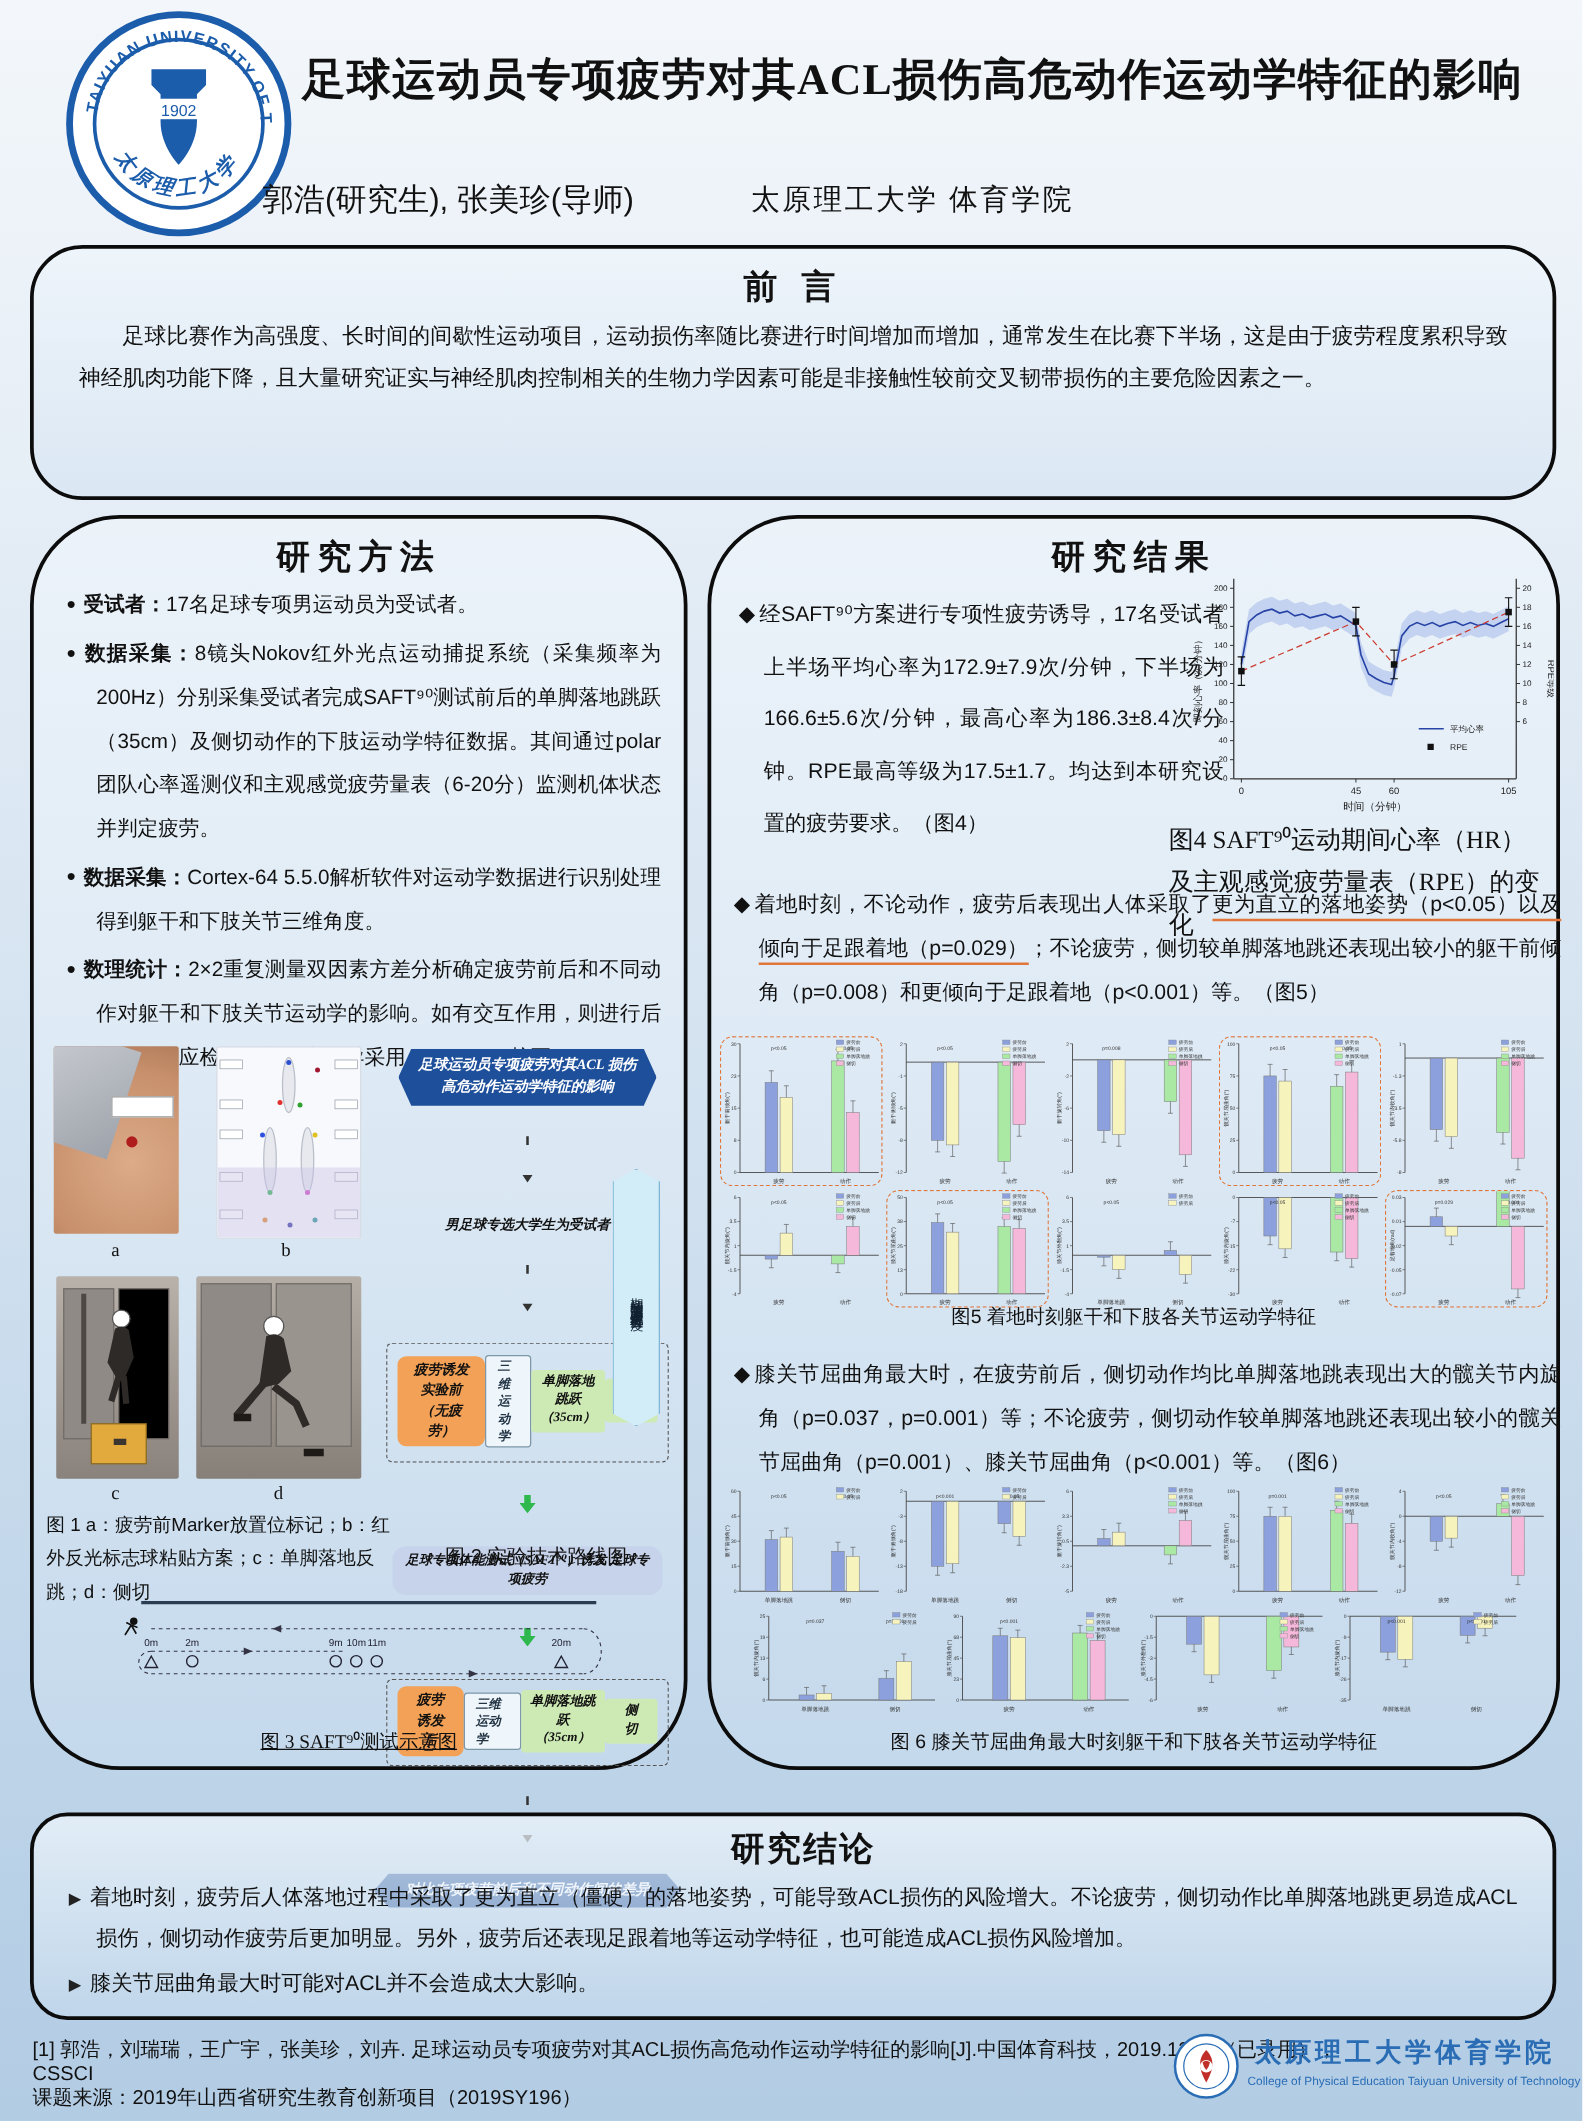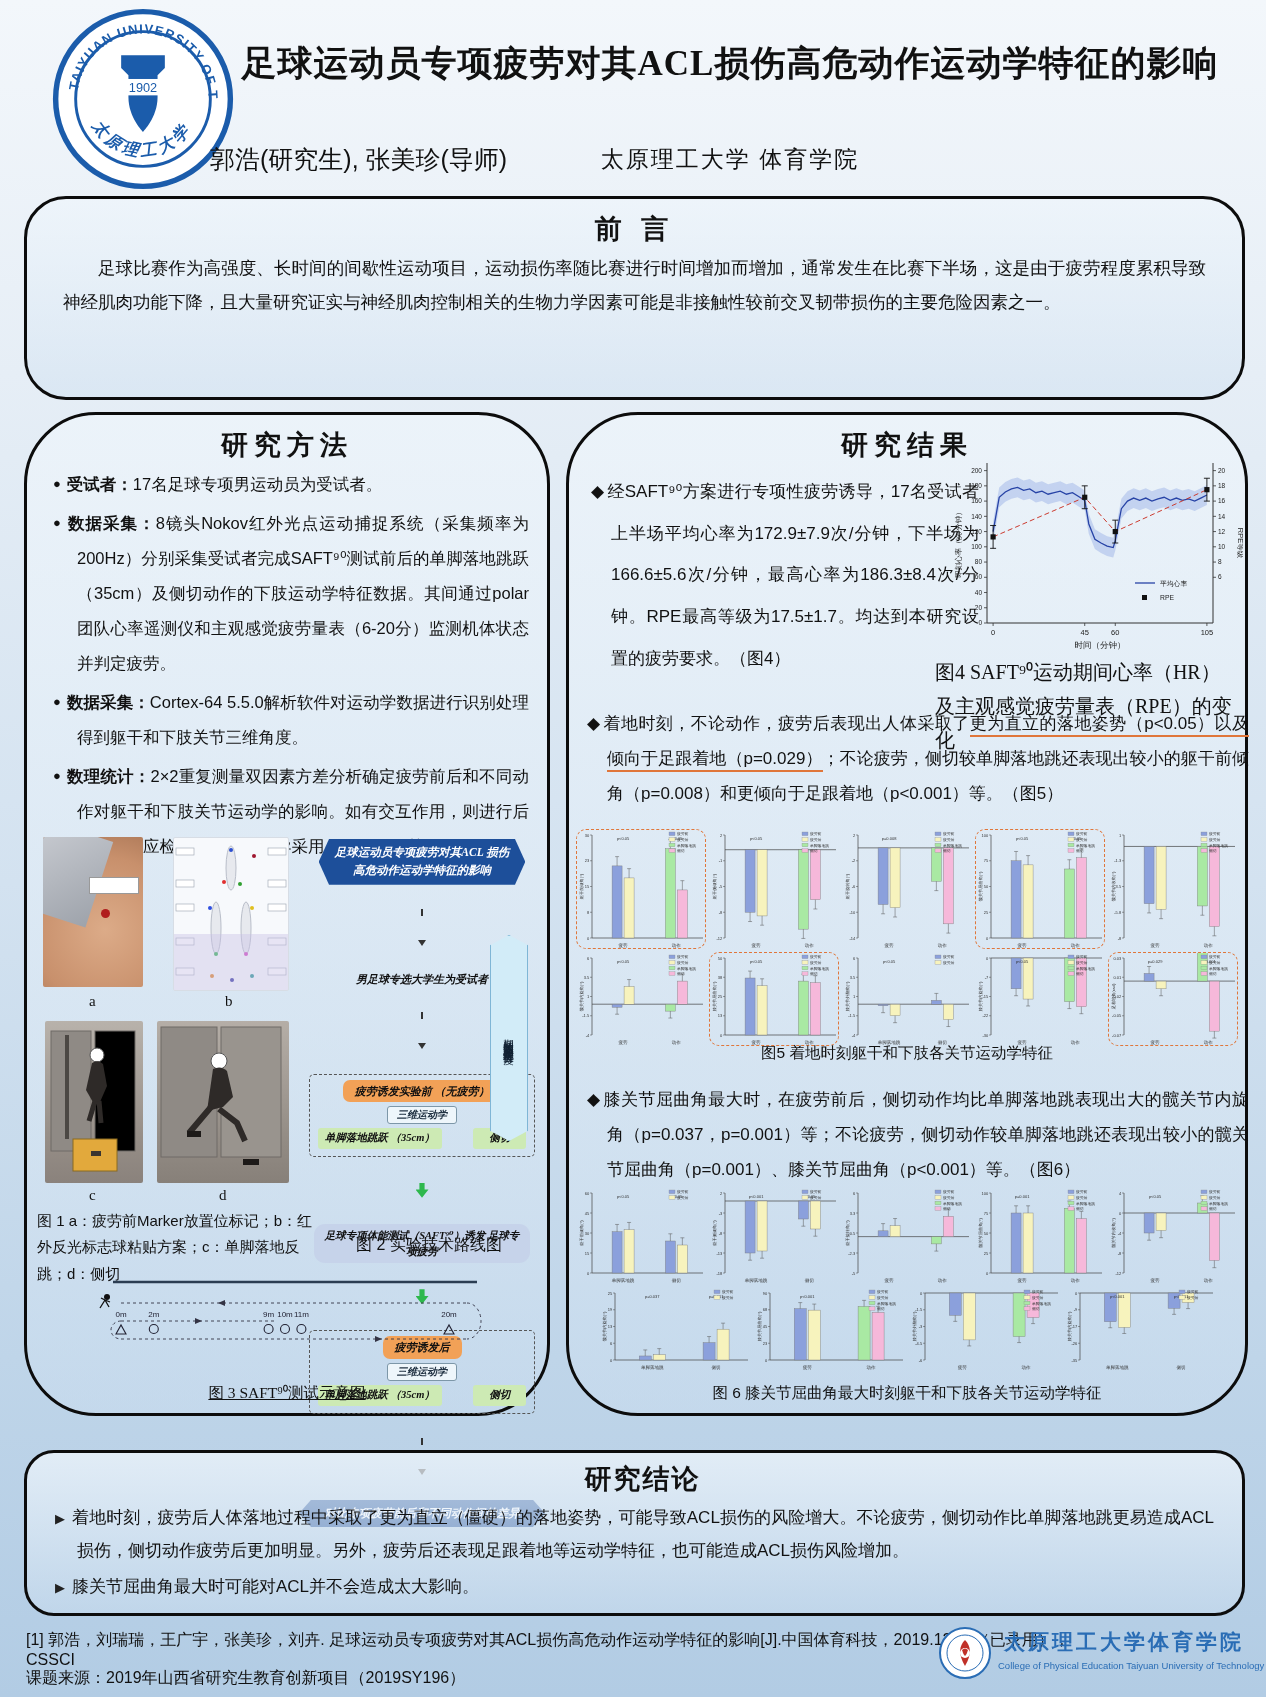--- a/index.html
+++ b/index.html
@@ -32,21 +32,21 @@
   .fig2cap{position:absolute;left:292px;top:820px;width:220px;text-align:center;font-size:16px;}
   .fig3wrap{position:absolute;left:48px;top:862px;width:430px;}
   .fig3cap{position:absolute;left:0;top:966px;width:100%;text-align:center;font-size:15.5px;font-family:"Liberation Serif",serif;text-decoration:underline;}
   
   .fc{position:absolute;left:272px;top:424px;width:246px;display:flex;flex-direction:column;align-items:center;
       font-family:"Liberation Serif","DejaVu Serif",serif;font-style:italic;font-weight:bold;gap:24px;}
   .fc-hex{background:#1d4f9a;color:#fff;clip-path:polygon(5% 0,95% 0,100% 50%,95% 100%,5% 100%,0 50%);
       padding:5px 16px;font-size:11.5px;text-align:center;line-height:1.55;width:84%;box-sizing:border-box;}
   .fc-plain{font-size:11px;margin:1px 0;color:#111;}
   .fc-dash{border:1.3px dashed #555;border-radius:5px;padding:5px 8px 7px;width:92%;box-sizing:border-box;
-      display:flex;flex-direction:column;align-items:center;}
+      display:flex;flex-direction:row;align-items:center;}
   .fc-orange{background:#f2a157;border-radius:7px;padding:3px 12px;font-size:11px;text-align:center;line-height:1.5;}
   .fc-kin{border:1px solid #7d97a8;background:#eef6fb;border-radius:3px;font-size:10px;padding:1px 9px;margin:4px 0;color:#234;}
   .fc-row{display:flex;justify-content:space-between;width:100%;}
   .fc-green{background:#cdeab4;border-radius:3px;font-size:10.5px;padding:3px 7px;text-align:center;line-height:1.4;}
   .fc-saft{background:#c6d3ea;border-radius:11px;padding:4px 10px;font-size:10.5px;text-align:center;line-height:1.5;width:88%;box-sizing:border-box;}
   .fc-line{width:1.3px;height:7px;background:#333;margin:0 auto;}
   .fc-arr{width:0;height:0;border-left:4px solid transparent;border-right:4px solid transparent;border-top:6px solid #333;margin:0 auto 1px;}
   .fc-garr{width:13px;height:15px;background:#2eb84d;clip-path:polygon(30% 0,70% 0,70% 45%,100% 45%,50% 100%,0 45%,30% 45%);margin:2px auto;}
   .fc-side{position:absolute;left:463px;top:520px;width:36px;height:204px;background:#d2ecf8;border:1px solid #7fb6d6;
       clip-path:polygon(50% 0,100% 5%,100% 95%,50% 100%,0 95%,0 5%);

